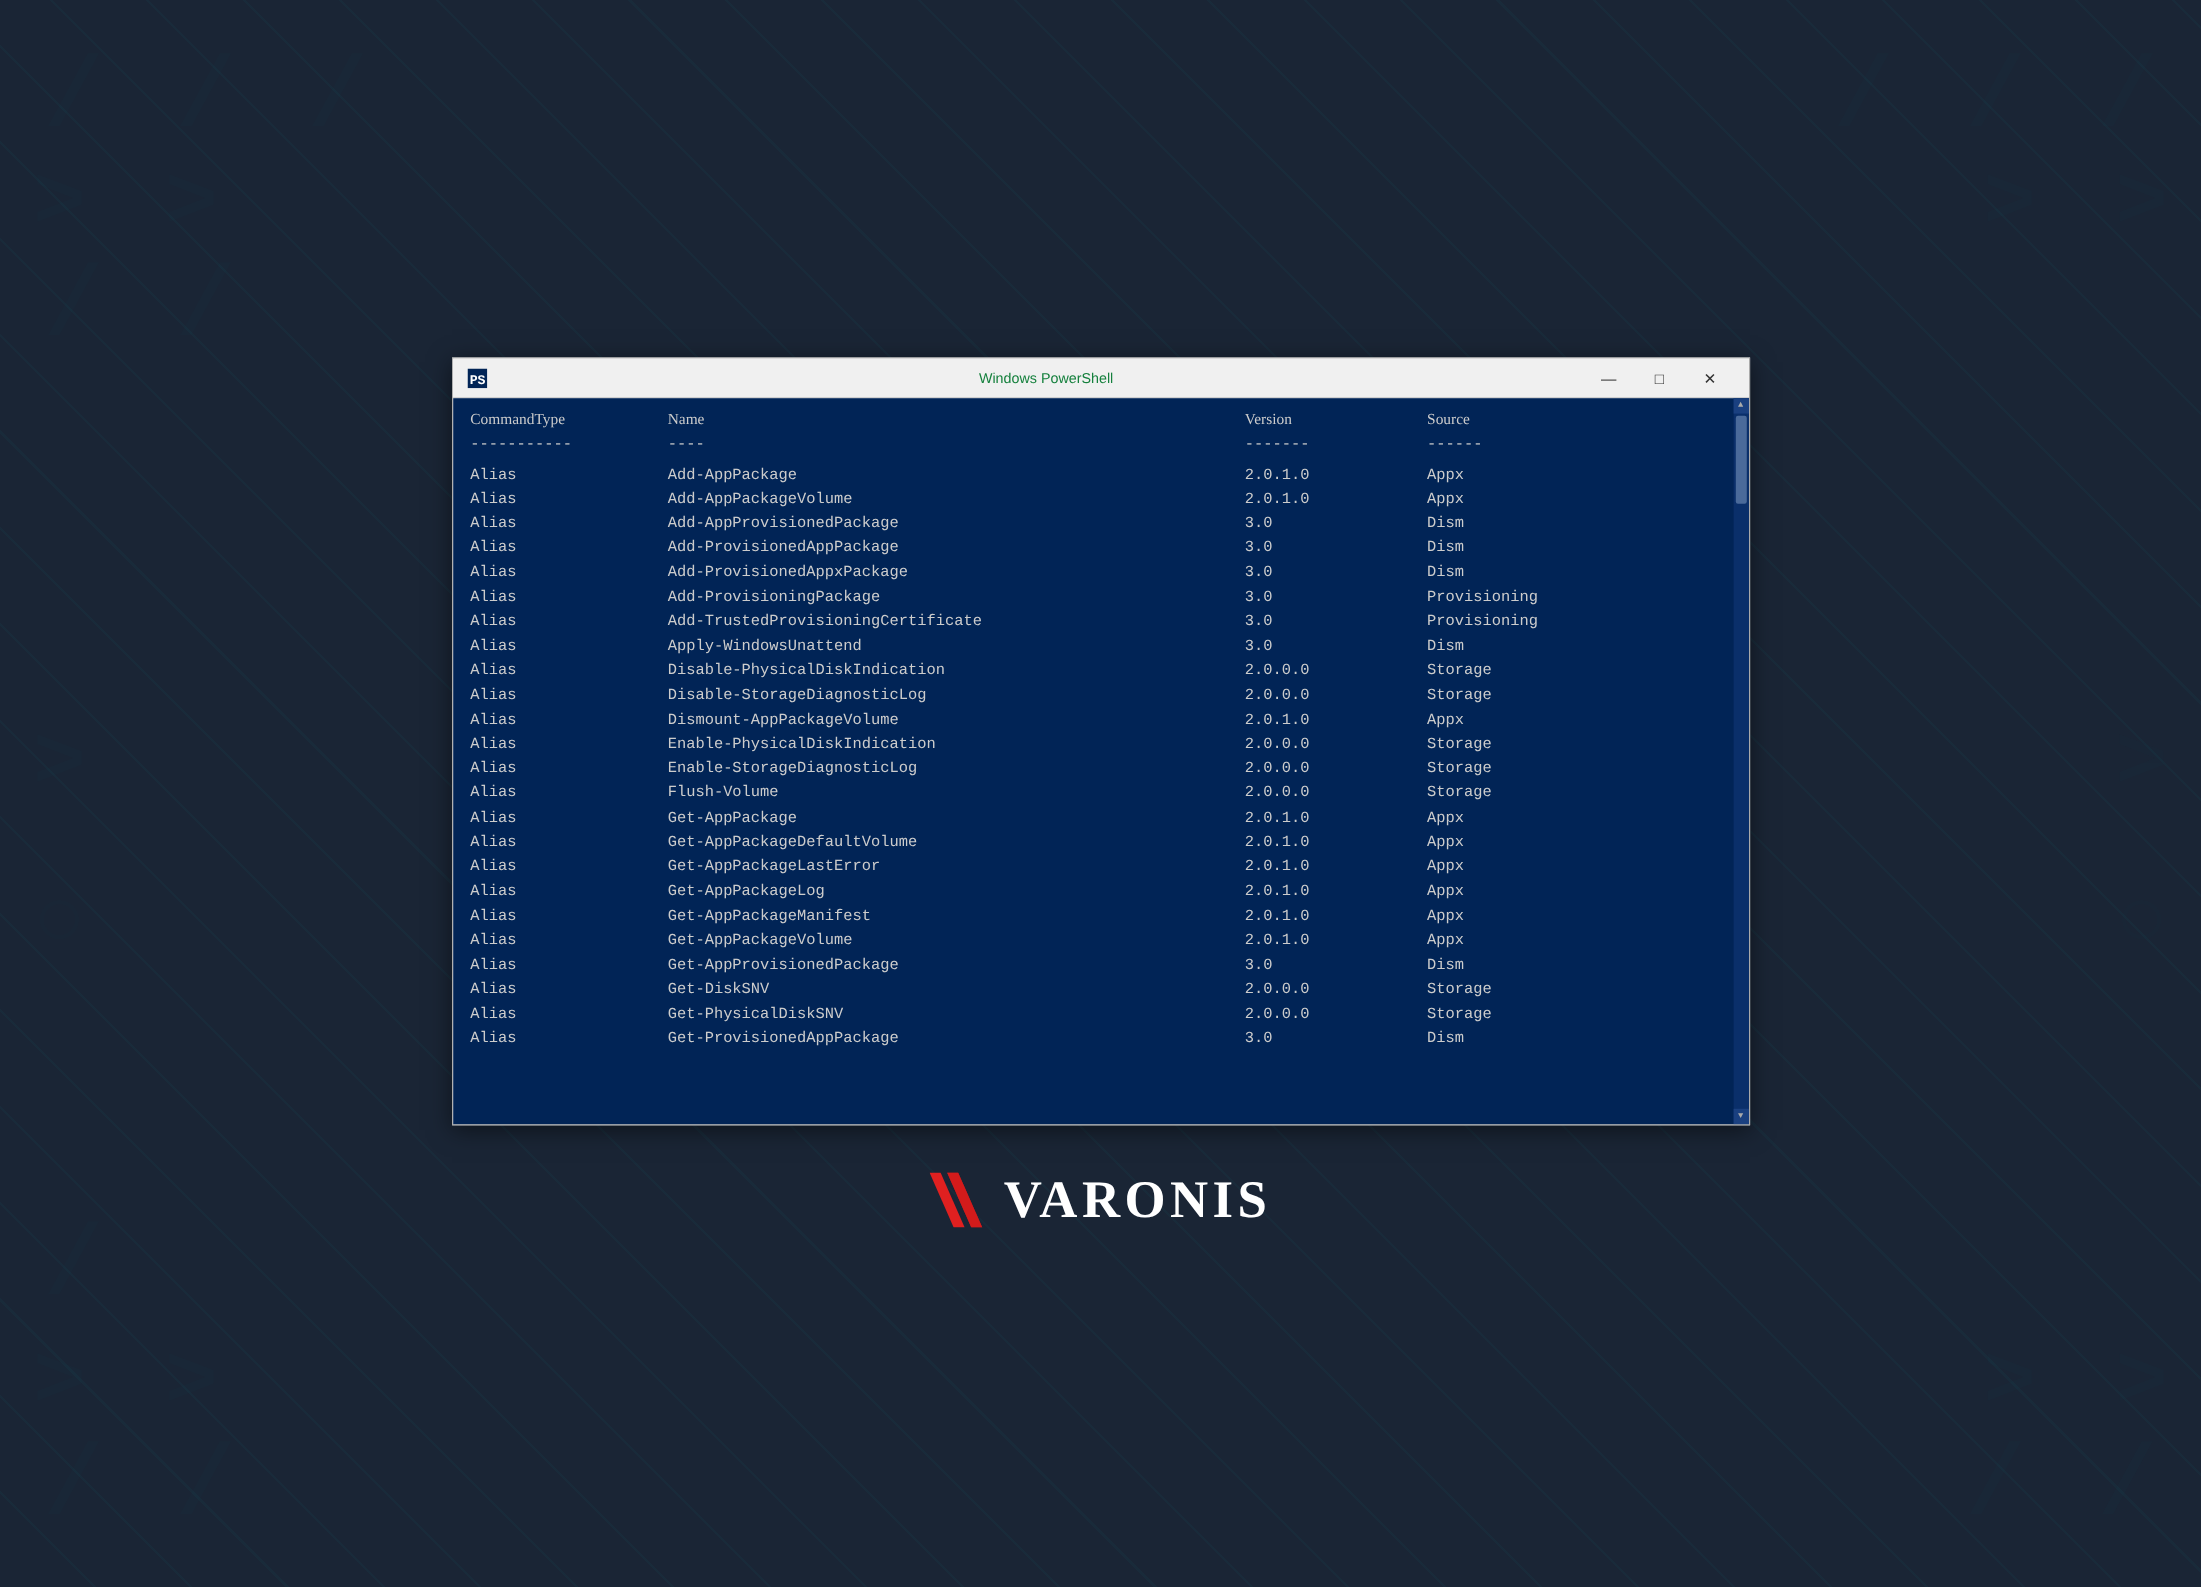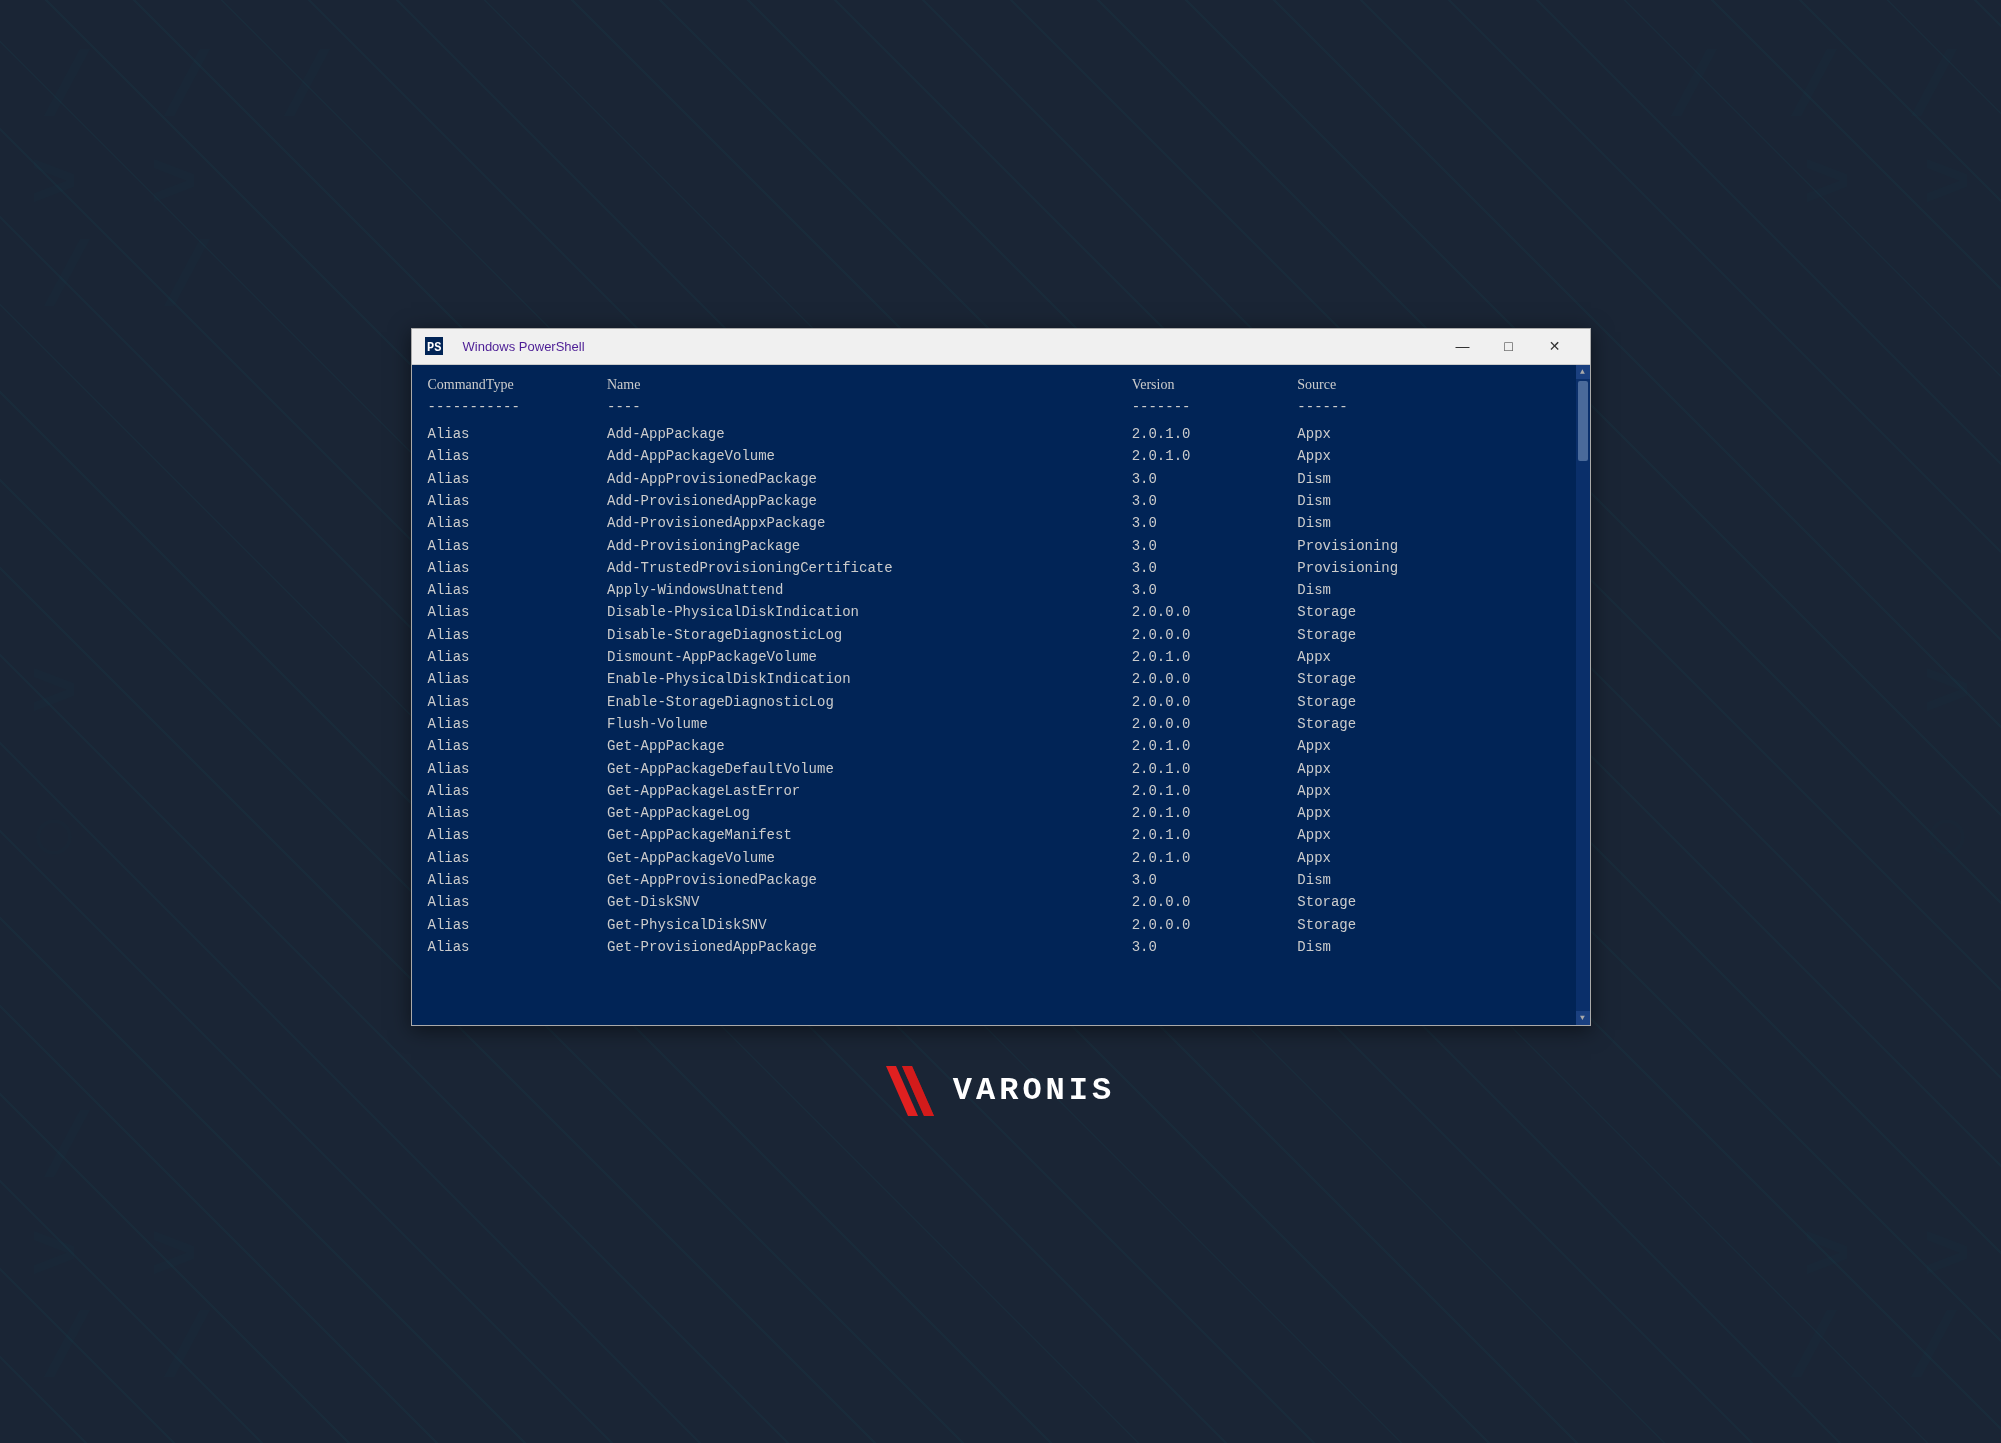--- a/index.html
+++ b/index.html
@@ -75,22 +75,23 @@
     }
 
     .ps-titlebar-icon svg {
       width: 18px;
       height: 18px;
     }
 
     .ps-titlebar-title {
       font-family: 'Segoe UI', Arial, sans-serif;
       font-size: 13px;
-      color: #4c1d95;
+      color: #15803d;
       flex: 1;
+      text-align: center;
     }
 
     .ps-titlebar-controls {
       display: flex;
       gap: 0;
     }
 
     .ps-ctrl-btn {
       width: 46px;
       height: 36px;
@@ -222,22 +223,22 @@
       align-items: center;
       gap: 12px;
     }
 
     .varonis-v-icon {
       display: flex;
       align-items: center;
     }
 
     .varonis-text {
-      font-family: Liberation Mono, monospace;
-      font-size: 32px;
+      font-family: Liberation Serif, serif;
+      font-size: 48px;
       font-weight: bold;
       letter-spacing: 4px;
       color: #fff;
     }
   </style>
 </head>
 <body>
 
 <div class="bg-decorations">
 

